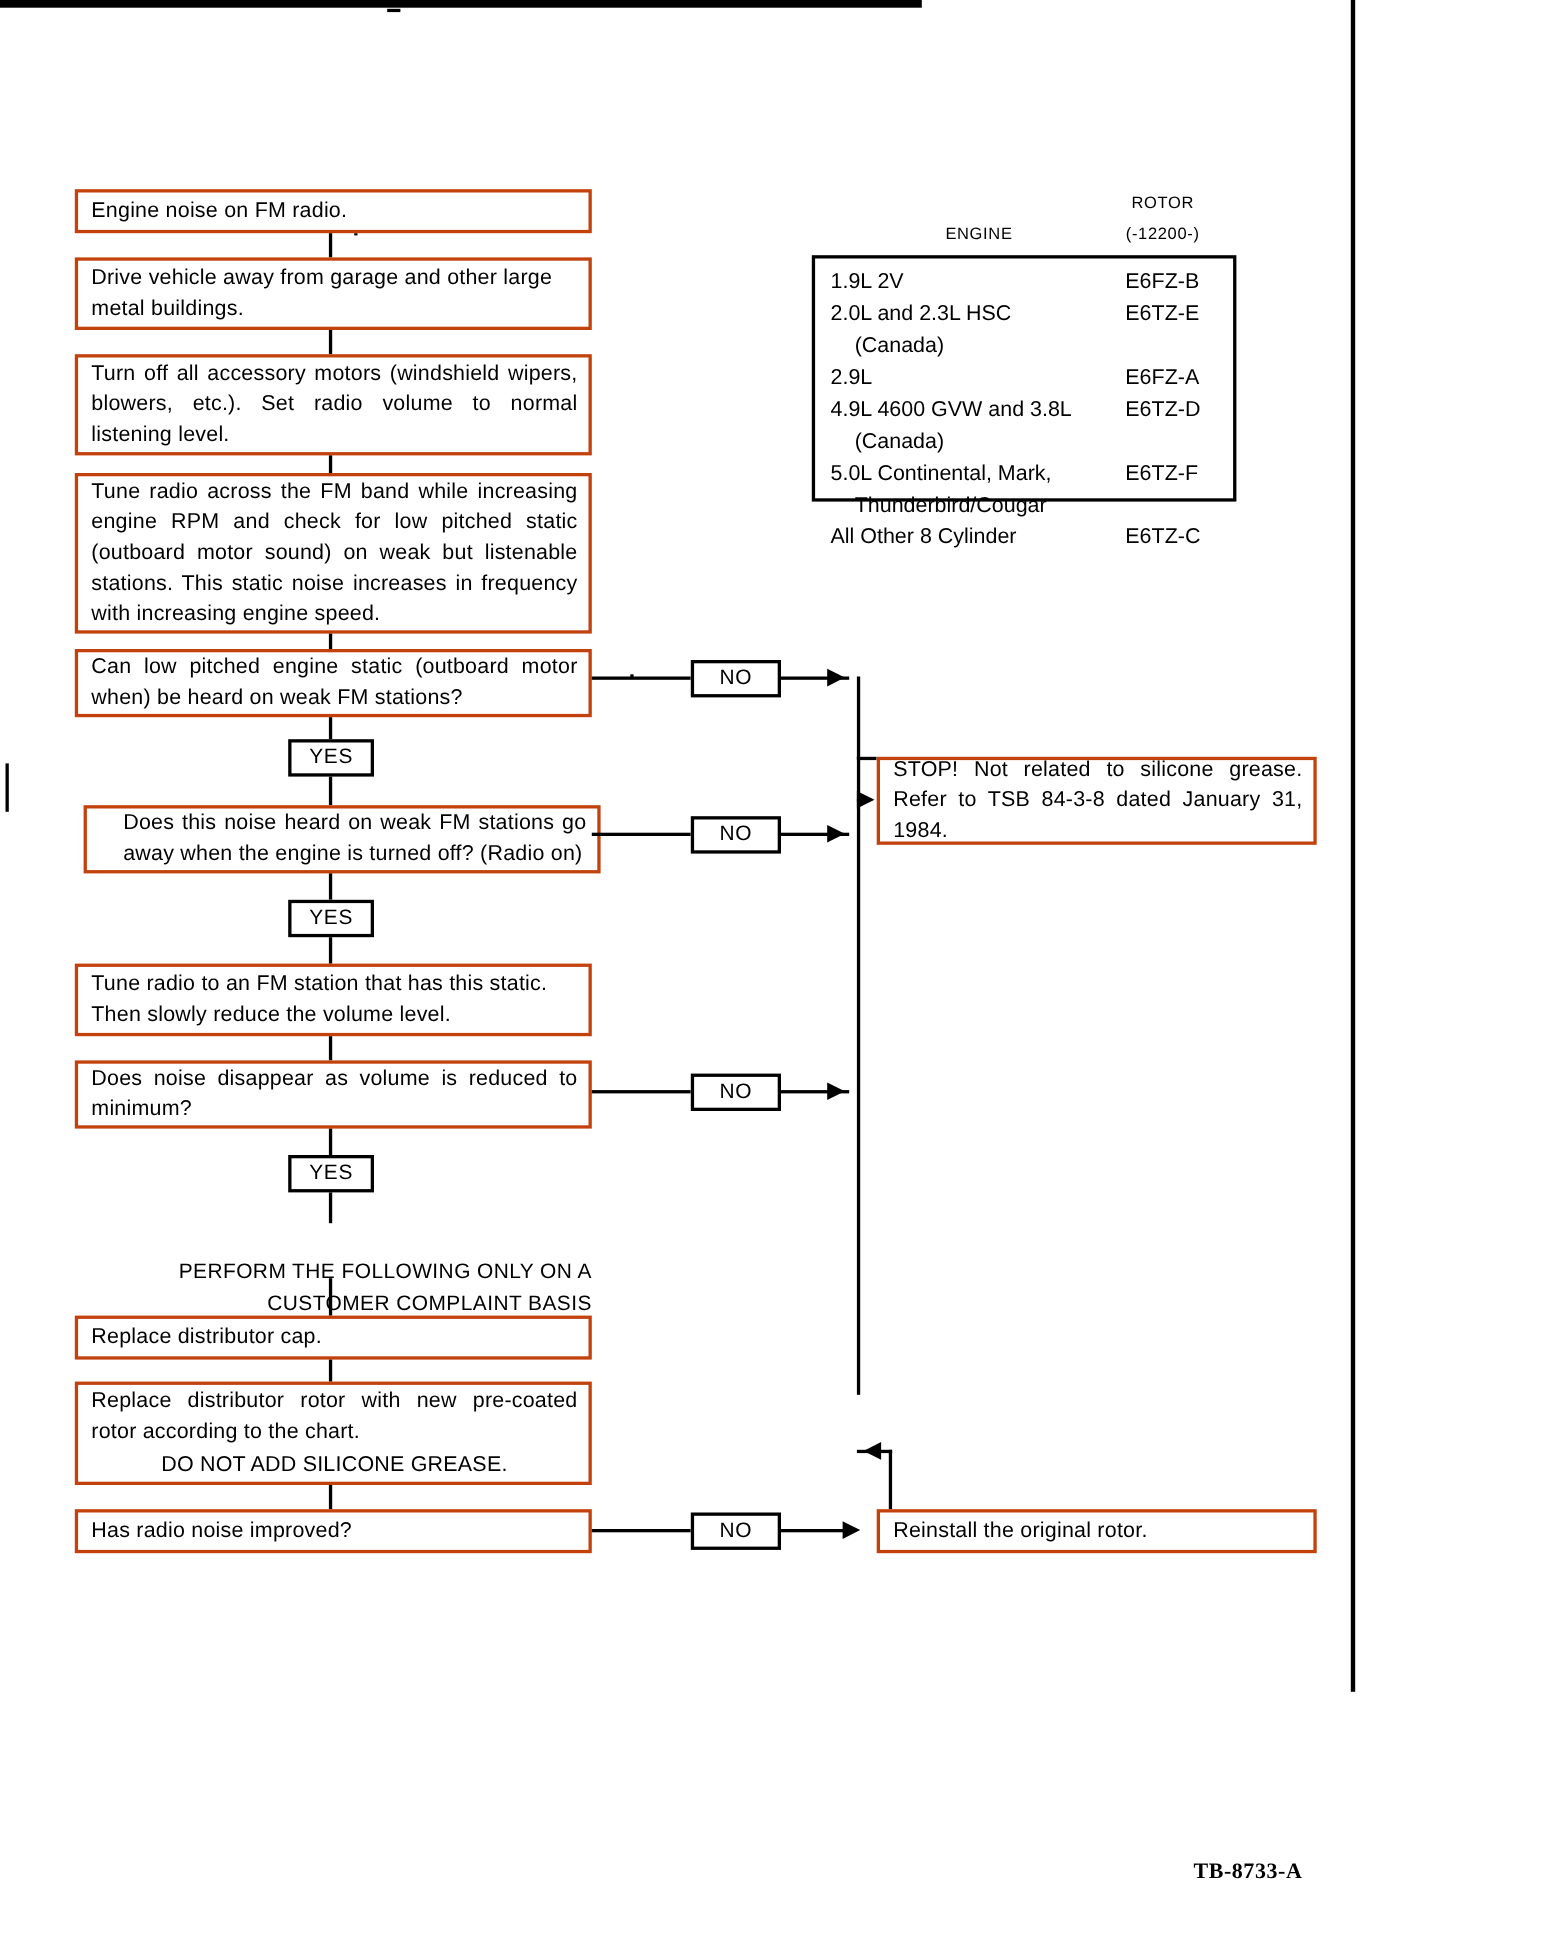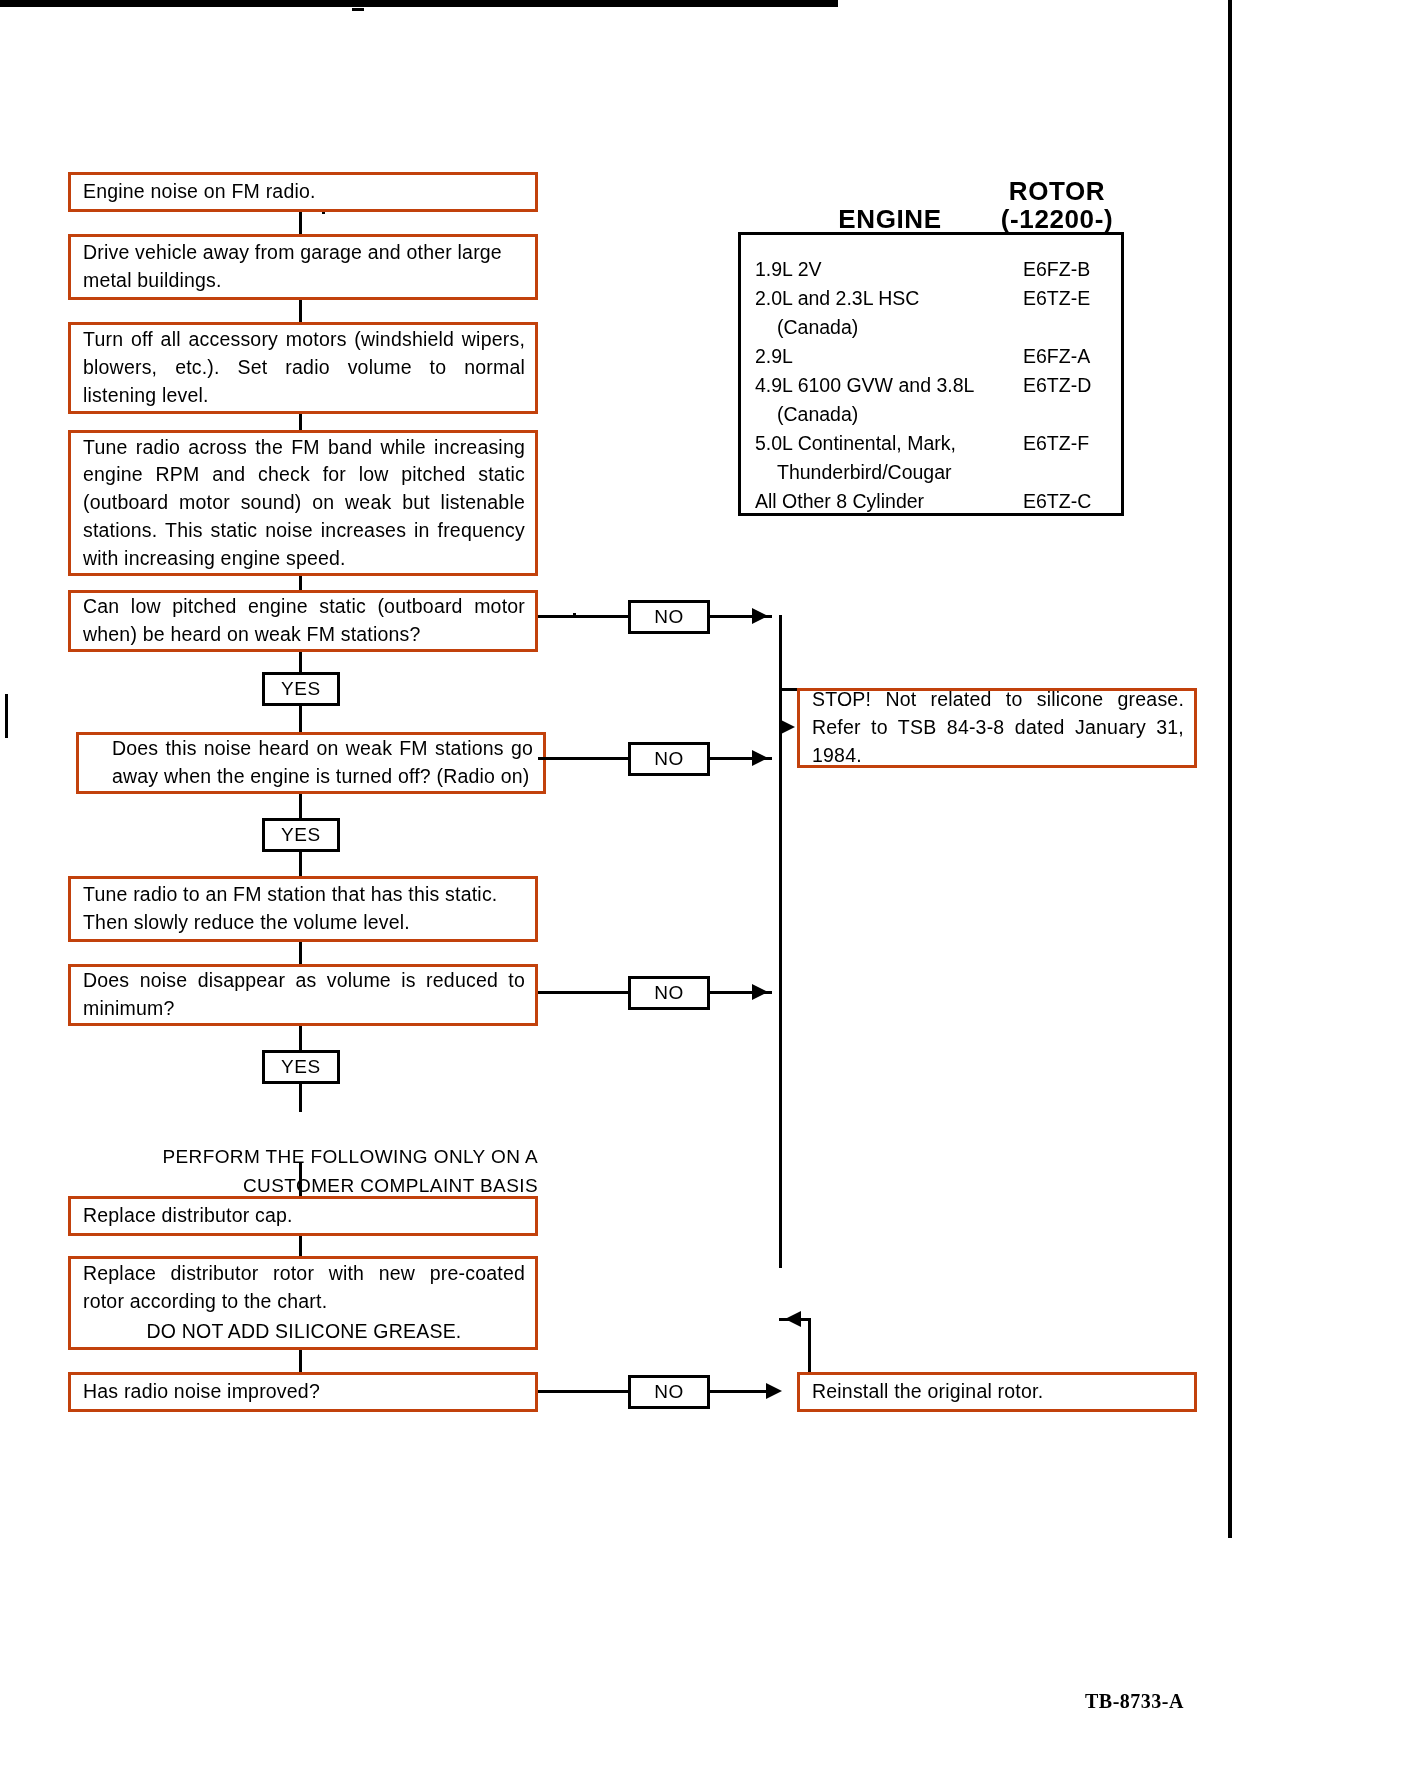--- a/index.html
+++ b/index.html
@@ -96,22 +96,22 @@
     letter-spacing: 0.4px;
     margin-top: 28px;
   }
 
   
   #rotor-chart {
     position: absolute;
   }
   .chart-head {
     position: absolute;
-    font-weight: bold;
-    font-size: 26px;
+    font-weight: normal;
+    font-size: 15px;
     letter-spacing: 0.6px;
     text-align: center;
   }
   .chart-body {
     position: absolute;
     border: 3px solid #000;
     background: #fff;
     box-sizing: border-box;
   }
   .chart-row {
@@ -281,39 +281,39 @@
   <div class="box" style="left:797px; top:1372px; width:400px; height:40px;">
     <div class="txt">Reinstall the original rotor.</div>
   </div>
 
   <div id="rotor-chart" style="left:730px; top:168px; width:400px; height:310px;">
 
     <div class="chart-head" style="left:70px; top:36px; width:180px;">ENGINE</div>
     <div class="chart-head" style="left:252px; top:8px; width:150px;">ROTOR</div>
     <div class="chart-head" style="left:252px; top:36px; width:150px;">(-12200-)</div>
 
-    <div class="chart-body" style="left:8px; top:64px; width:386px; height:284px; padding-top:20px;">
+    <div class="chart-body" style="left:8px; top:64px; width:386px; height:224px; padding-top:7px;">
       <div class="chart-row">
         <span class="chart-eng">1.9L 2V</span>
         <span class="chart-rot">E6FZ-B</span>
       </div>
       <div class="chart-row">
         <span class="chart-eng">2.0L and 2.3L HSC</span>
         <span class="chart-rot">E6TZ-E</span>
       </div>
       <div class="chart-row">
         <span class="chart-eng indent">(Canada)</span>
         <span class="chart-rot"></span>
       </div>
       <div class="chart-row">
         <span class="chart-eng">2.9L</span>
         <span class="chart-rot">E6FZ-A</span>
       </div>
       <div class="chart-row">
-        <span class="chart-eng">4.9L 6100 GVW and 3.8L</span>
+        <span class="chart-eng">4.9L 4600 GVW and 3.8L</span>
         <span class="chart-rot">E6TZ-D</span>
       </div>
       <div class="chart-row">
         <span class="chart-eng indent">(Canada)</span>
         <span class="chart-rot"></span>
       </div>
       <div class="chart-row">
         <span class="chart-eng">5.0L Continental, Mark,</span>
         <span class="chart-rot">E6TZ-F</span>
       </div>

